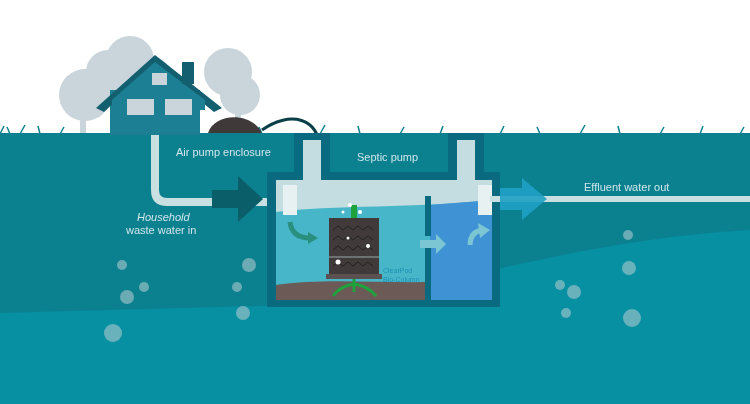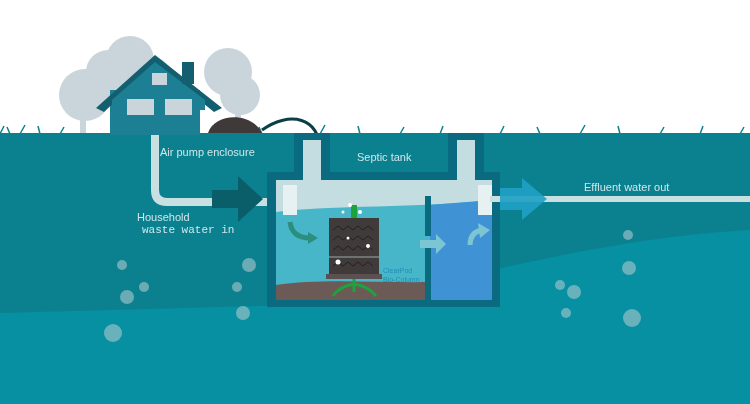--- a/index.html
+++ b/index.html
@@ -103,20 +103,20 @@
     <circle cx="113" cy="333" r="9"></circle>
         <circle cx="628" cy="235" r="5"></circle>
         <circle cx="629" cy="268" r="7"></circle>
     <circle cx="560" cy="285" r="5"></circle>
         <circle cx="574" cy="292" r="7"></circle>
         <circle cx="566" cy="313" r="5"></circle>
     <circle cx="632" cy="318" r="9"></circle>
   </g>
 </svg>
 
-<div class="lbl" style="left:160px;top:146px;">Air pump enclosure</div>
-<div class="lbl" style="left:357px;top:151px;">Septic tank</div>
-<div class="lbl" style="left:137px;top:211px;">Household</div>
-<div class="lbl" style="left:142px;top:224px;font-family:Liberation Mono, monospace;">waste water in</div>
+<div class="lbl" style="left:176px;top:146px;">Air pump enclosure</div>
+<div class="lbl" style="left:357px;top:151px;">Septic pump</div>
+<div class="lbl" style="left:137px;top:211px;font-style:italic;">Household</div>
+<div class="lbl" style="left:126px;top:224px;">waste water in</div>
 <div class="lbl" style="left:555px;top:181px;margin-left:29px;">Effluent water out</div>
 <div class="lbl small" style="left:383px;top:267px;">ClearPod</div>
 <div class="lbl small" style="left:383px;top:276px;">Bio-Column</div>
 </div>
 
 </body></html>

